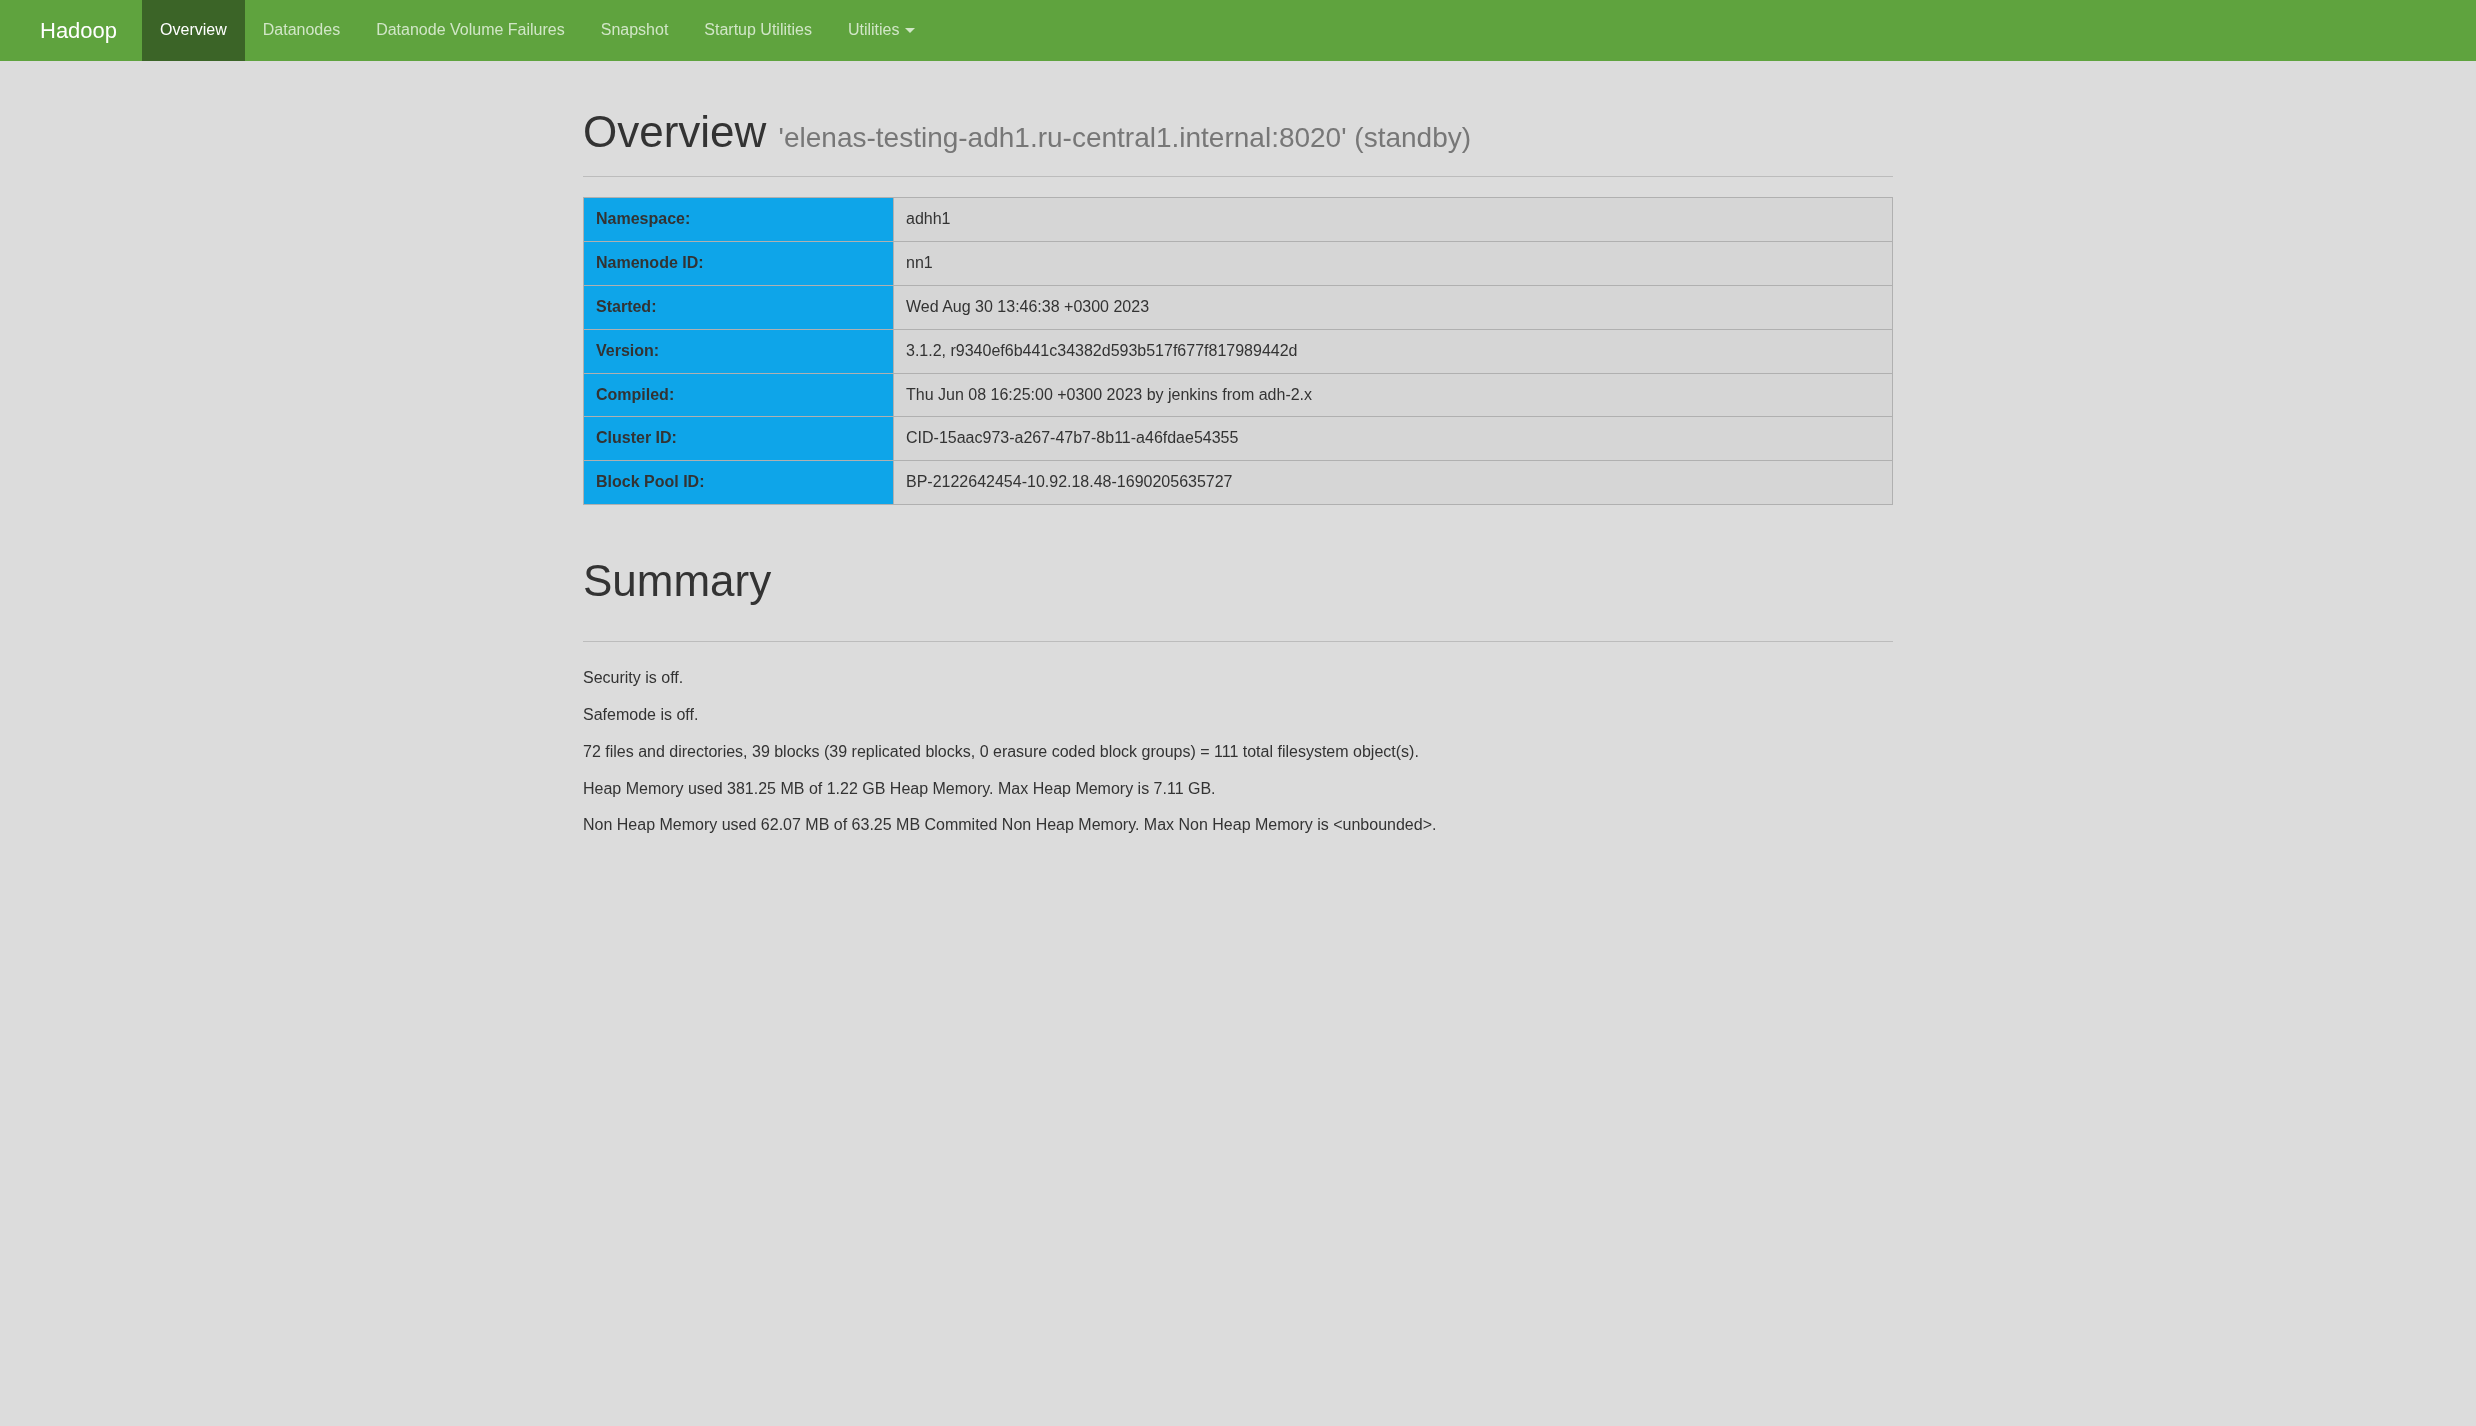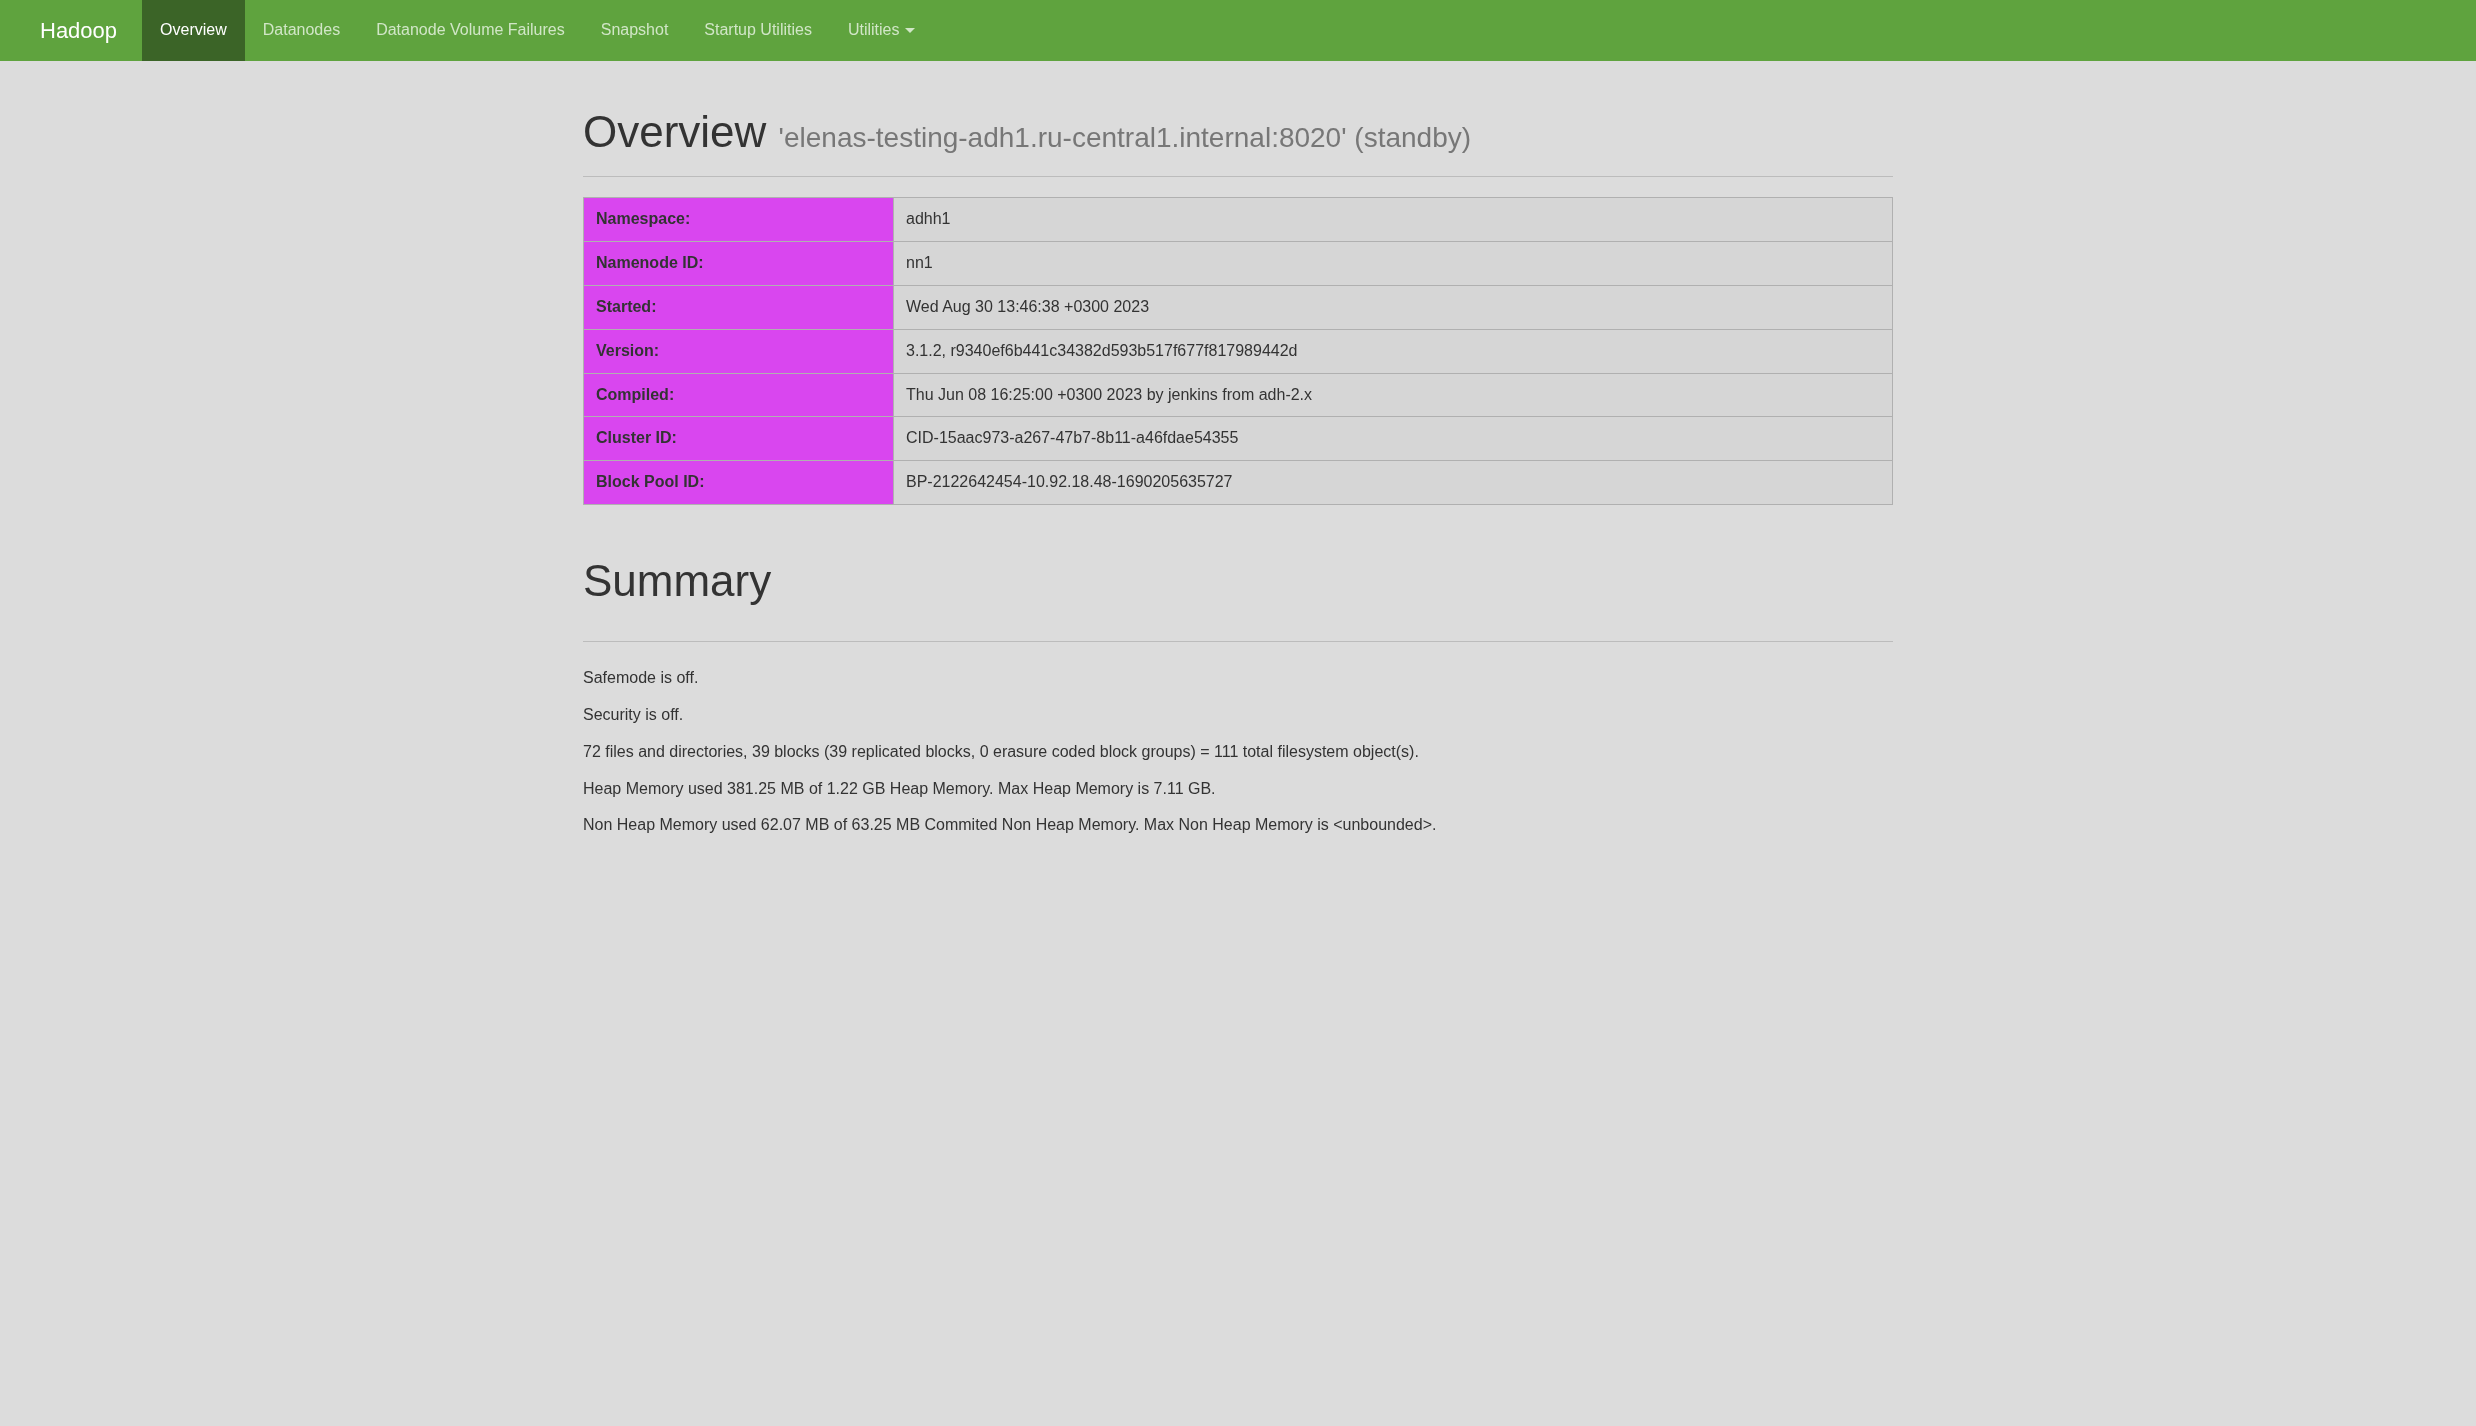--- a/index.html
+++ b/index.html
@@ -99,21 +99,21 @@
     .table-bordered td {
       border: 1px solid #b0b0b0;
       padding: 10px 12px;
       text-align: left;
       vertical-align: top;
       font-size: 16px;
     }
     .table-bordered th {
       font-weight: 700;
       width: 310px;
-      background-color: #d946ef;
+      background-color: #0ea5e9;
     }
     .table-bordered td {
       background-color: #d6d6d6;
     }
     .summary-header {
       padding-bottom: 28px;
       margin: 45px 0 25px;
       border-bottom: 1px solid #bcbcbc;
     }
     .summary-header h1 {
@@ -209,20 +209,20 @@
         <td>BP-2122642454-10.92.18.48-1690205635727</td>
       </tr>
     </tbody>
   </table>
 
   <div class="summary-header">
     <h1>Summary</h1>
   </div>
 
   <div class="summary-body">
+    <p>Security is off.</p>
     <p>Safemode is off.</p>
-    <p>Security is off.</p>
     <p>72 files and directories, 39 blocks (39 replicated blocks, 0 erasure coded block groups) = 111 total filesystem object(s).</p>
     <p>Heap Memory used 381.25 MB of 1.22 GB Heap Memory. Max Heap Memory is 7.11 GB.</p>
     <p>Non Heap Memory used 62.07 MB of 63.25 MB Commited Non Heap Memory. Max Non Heap Memory is &lt;unbounded&gt;.</p>
   </div>
 
 </div>
 
 </body></html>

